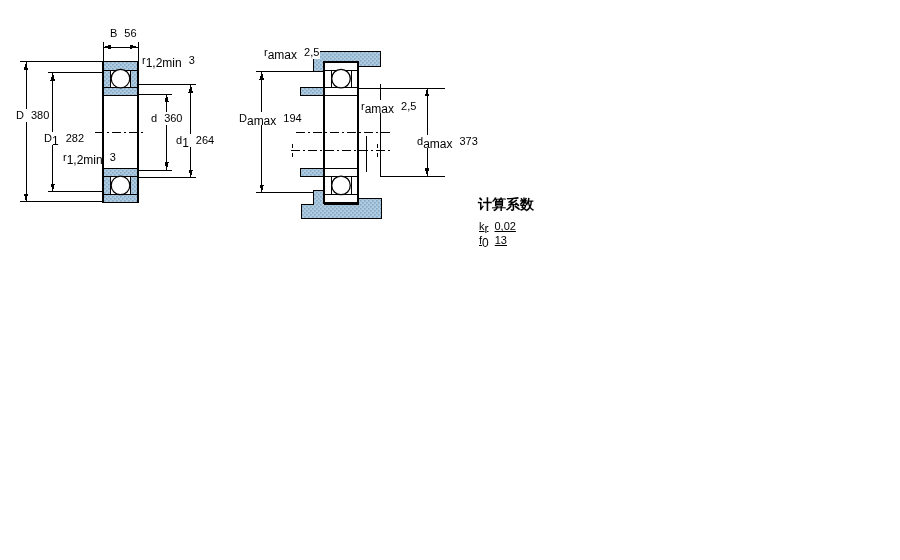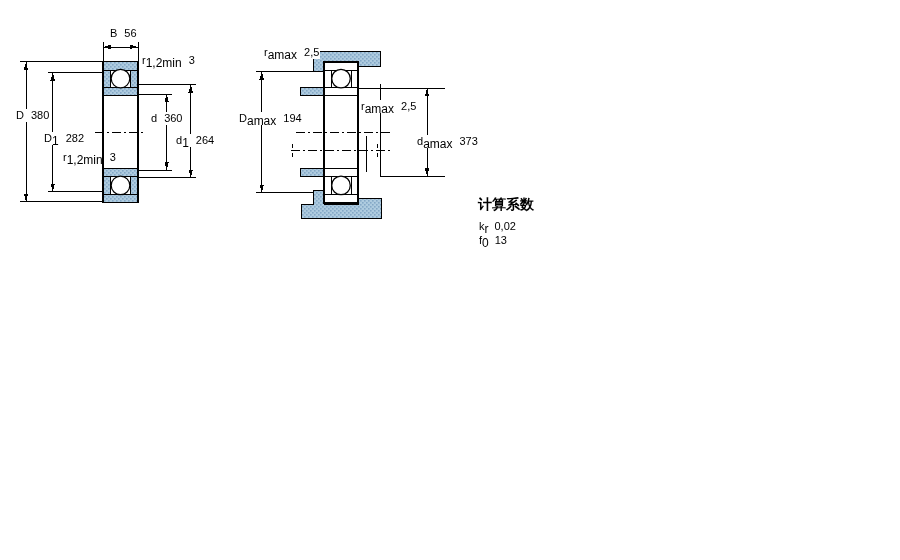--- a/index.html
+++ b/index.html
@@ -5,21 +5,21 @@
   html,body{margin:0;padding:0;background:#fff;}
   #stage{position:relative;width:900px;height:560px;background:#ffffff;overflow:hidden;
          font-family:"Liberation Sans",sans-serif;color:#000;padding-left:8px;}
   #drawing-svg{position:absolute;left:0;top:0;}
   .dim-label{position:absolute;font-size:11px;line-height:13px;white-space:nowrap;
              background:#fff;padding:0 1px;}
   .dim-label.nobg{background:transparent;}
   .sub{font-size:12px;position:relative;top:3px;letter-spacing:0;}
   .val{margin-left:7px;}
   .calc-head{position:absolute;font-size:14px;font-weight:bold;white-space:nowrap;}
-  .calc-row{position:absolute;font-size:11px;white-space:nowrap;}
+  .calc-row{position:absolute;font-size:11px;white-space:nowrap;text-decoration:underline;}
   .calc-row .val{margin-left:6px;}
 </style>
 </head>
 <body>
 
 <div id="stage">
 
   <svg id="drawing-svg" width="900" height="560" viewBox="0 0 900 560">
     <defs>
       <pattern id="hatch" width="4" height="4" patternUnits="userSpaceOnUse">

